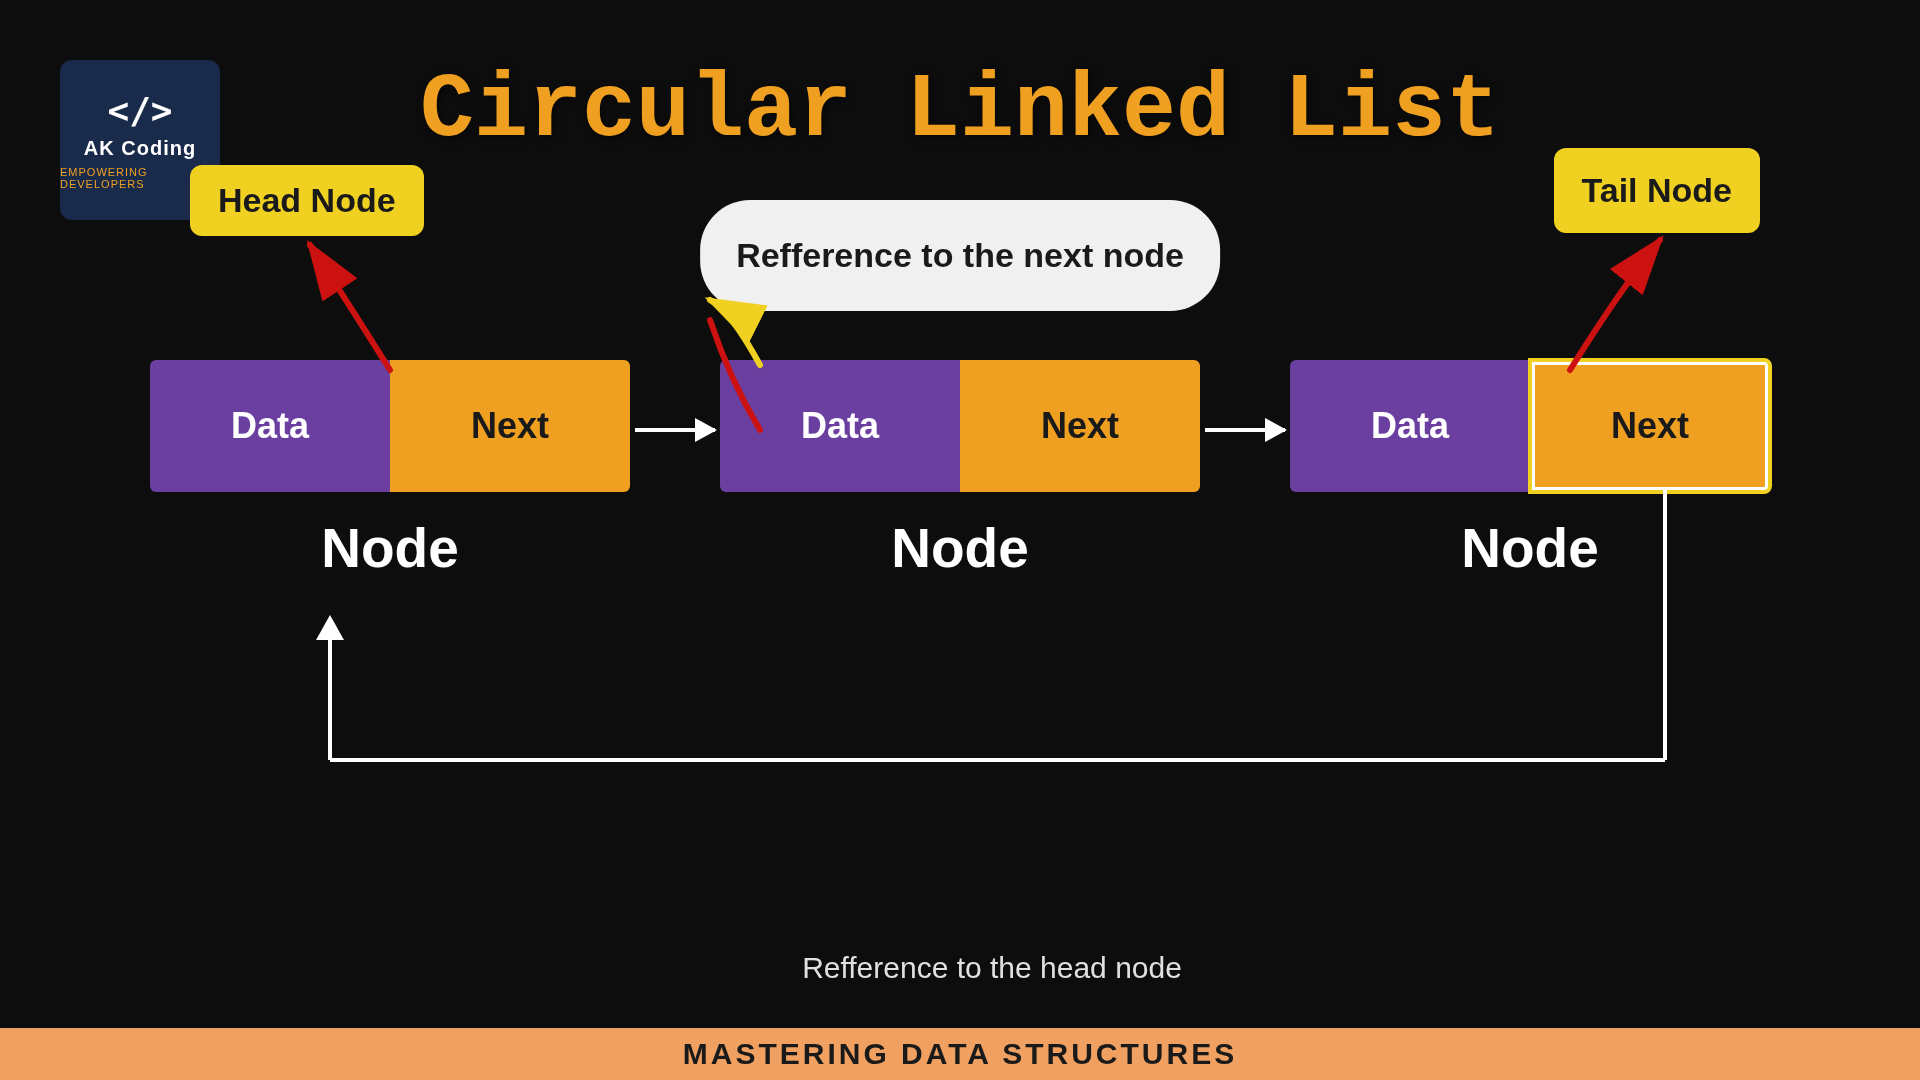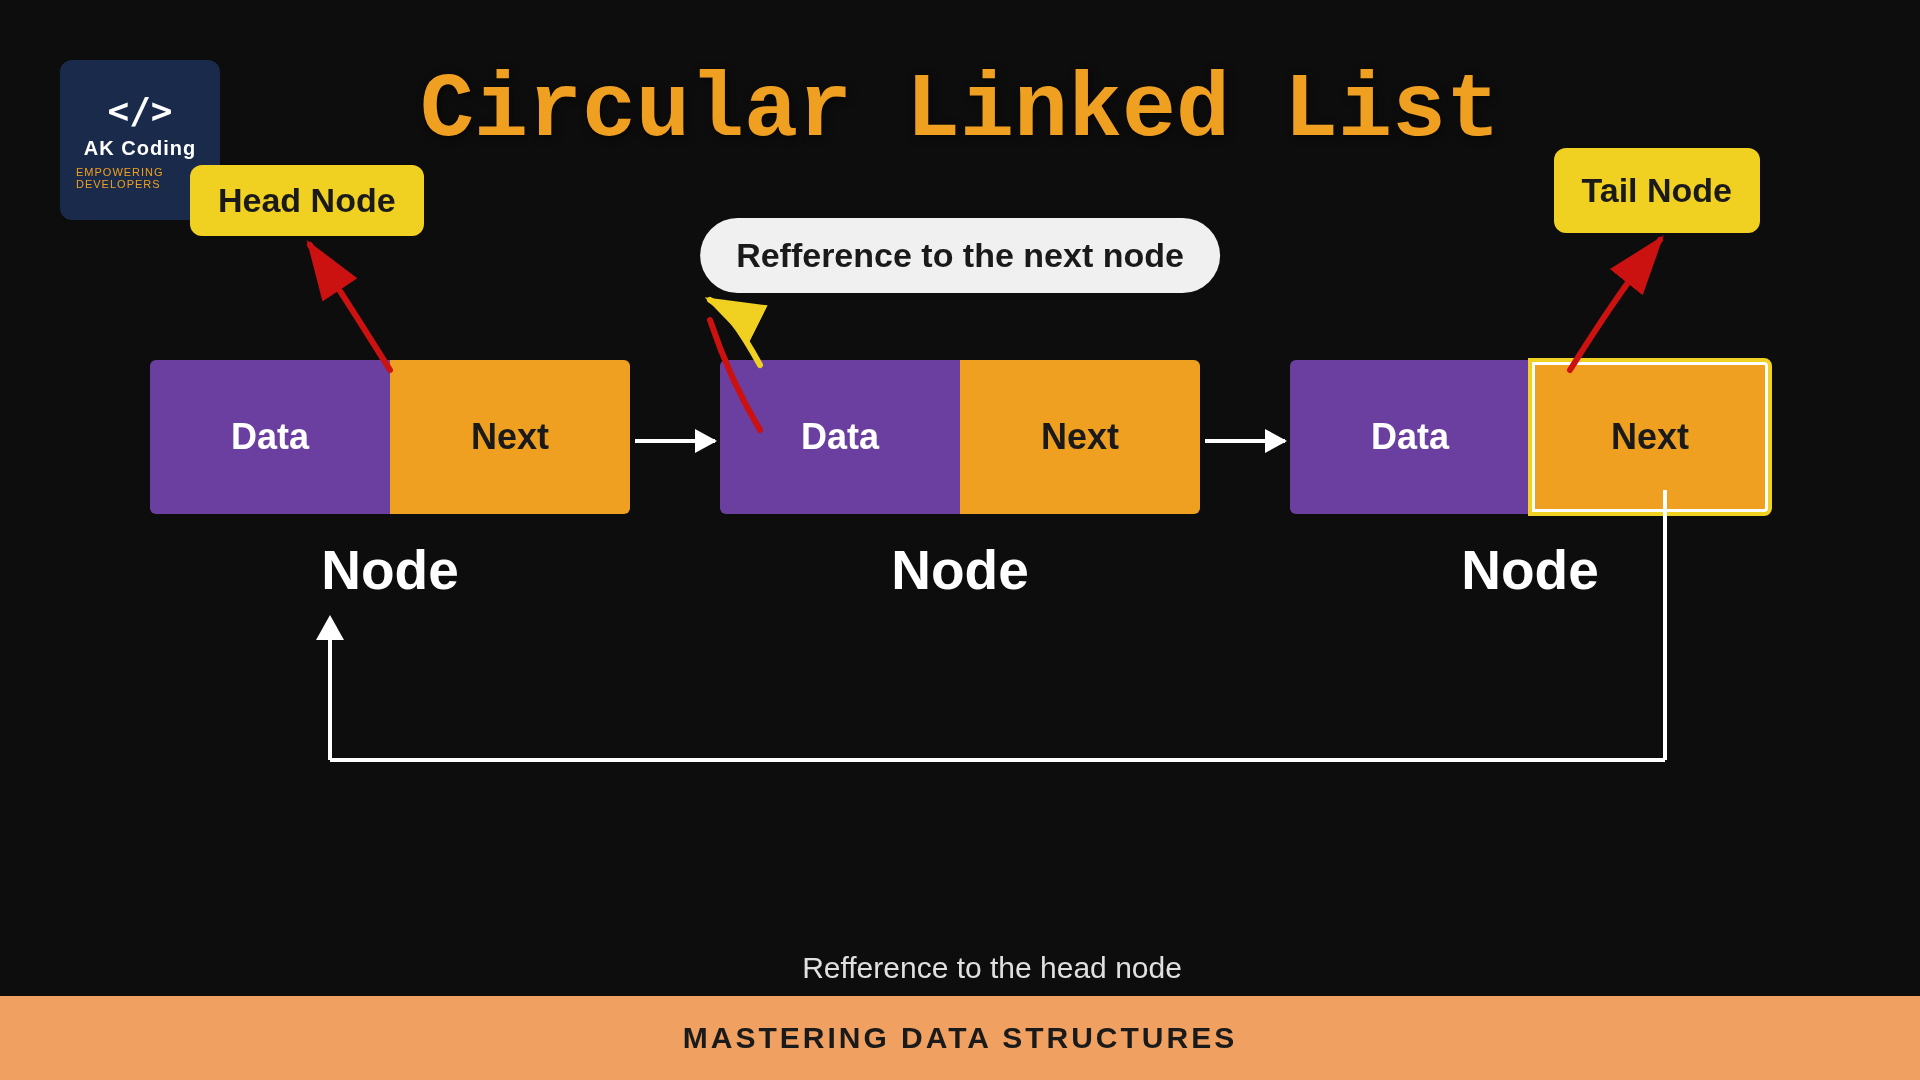--- a/index.html
+++ b/index.html
@@ -37,21 +37,20 @@
       font-size: 20px;
       color: white;
       font-weight: bold;
       letter-spacing: 1px;
     }
     .logo-subtitle {
       font-size: 11px;
       color: #f0a020;
       text-transform: uppercase;
       letter-spacing: 1px;
-      padding-left: 16px;
     }
 
     
     .main-title {
       position: absolute;
       top: 60px;
       left: 0;
       right: 0;
       text-align: center;
       font-size: 90px;
@@ -83,28 +82,28 @@
       color: #1a1a1a;
       font-size: 34px;
       font-weight: 900;
       padding: 23px 28px;
       border-radius: 12px;
     }
 
     
     .ref-next-label {
       position: absolute;
-      top: 218px;
+      top: 200px;
       left: 50%;
       transform: translateX(-50%);
       background-color: #f0f0f0;
       color: #1a1a1a;
       font-size: 34px;
       font-weight: 800;
-      padding: 18px 36px;
+      padding: 36px 36px;
       border-radius: 50px;
     }
 
     
     .nodes-container {
       position: absolute;
       top: 360px;
       left: 150px;
       right: 150px;
       display: flex;
@@ -114,21 +113,21 @@
 
     
     .node-wrapper {
       display: flex;
       flex-direction: column;
       align-items: center;
     }
 
     .node-box {
       display: flex;
-      height: 154px;
+      height: 132px;
     }
 
     .node-data {
       width: 240px;
       background-color: #6b3fa0;
       display: flex;
       align-items: center;
       justify-content: center;
       color: white;
       font-size: 36px;
@@ -188,21 +187,21 @@
       border-bottom: 12px solid transparent;
       border-left: 22px solid white;
     }
 
     
     .bottom-bar {
       position: absolute;
       bottom: 0;
       left: 0;
       right: 0;
-      height: 84px;
+      height: 52px;
       background-color: #f0a060;
       display: flex;
       align-items: center;
       justify-content: center;
     }
     .bottom-bar-text {
       font-size: 30px;
       font-weight: 900;
       color: #1a1a1a;
       letter-spacing: 3px;

